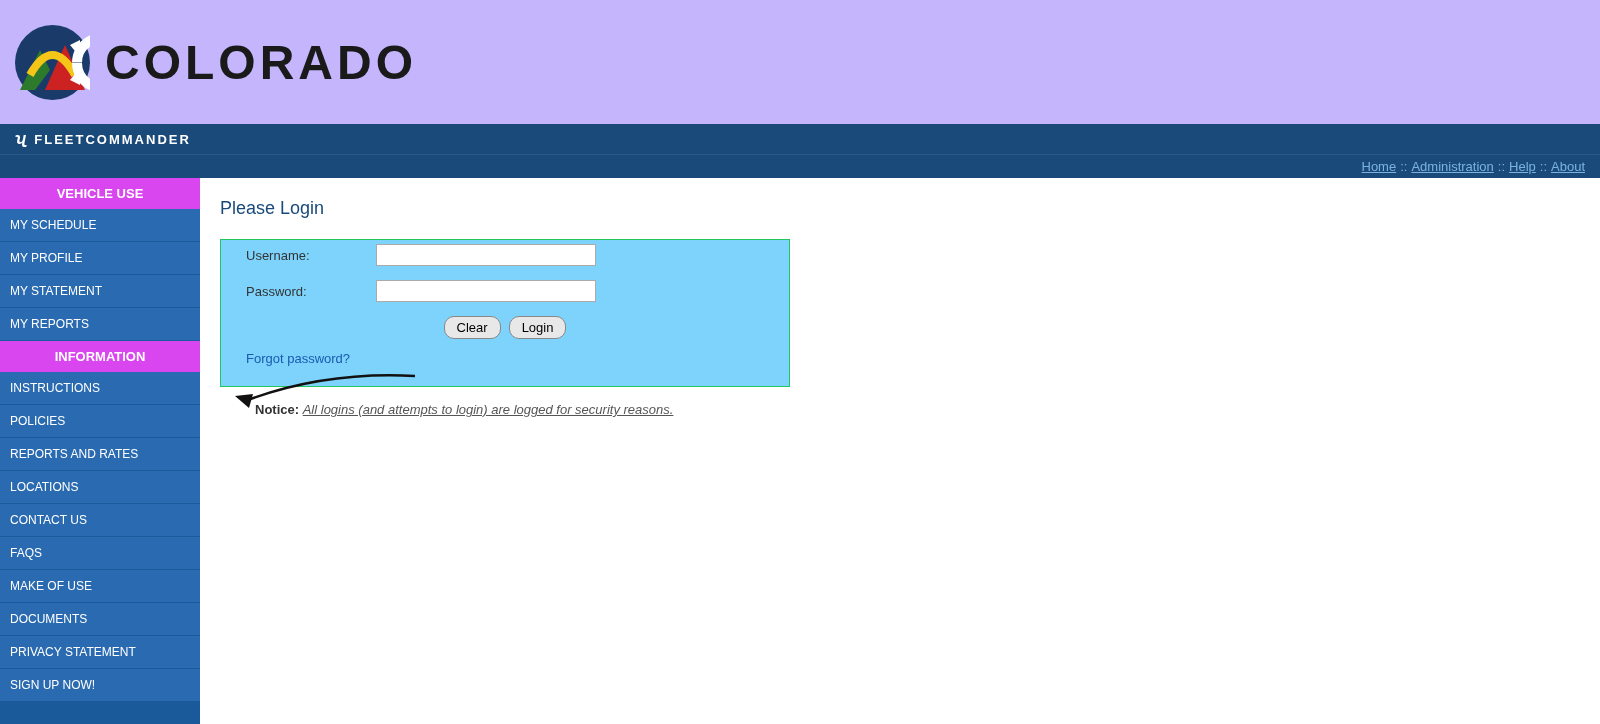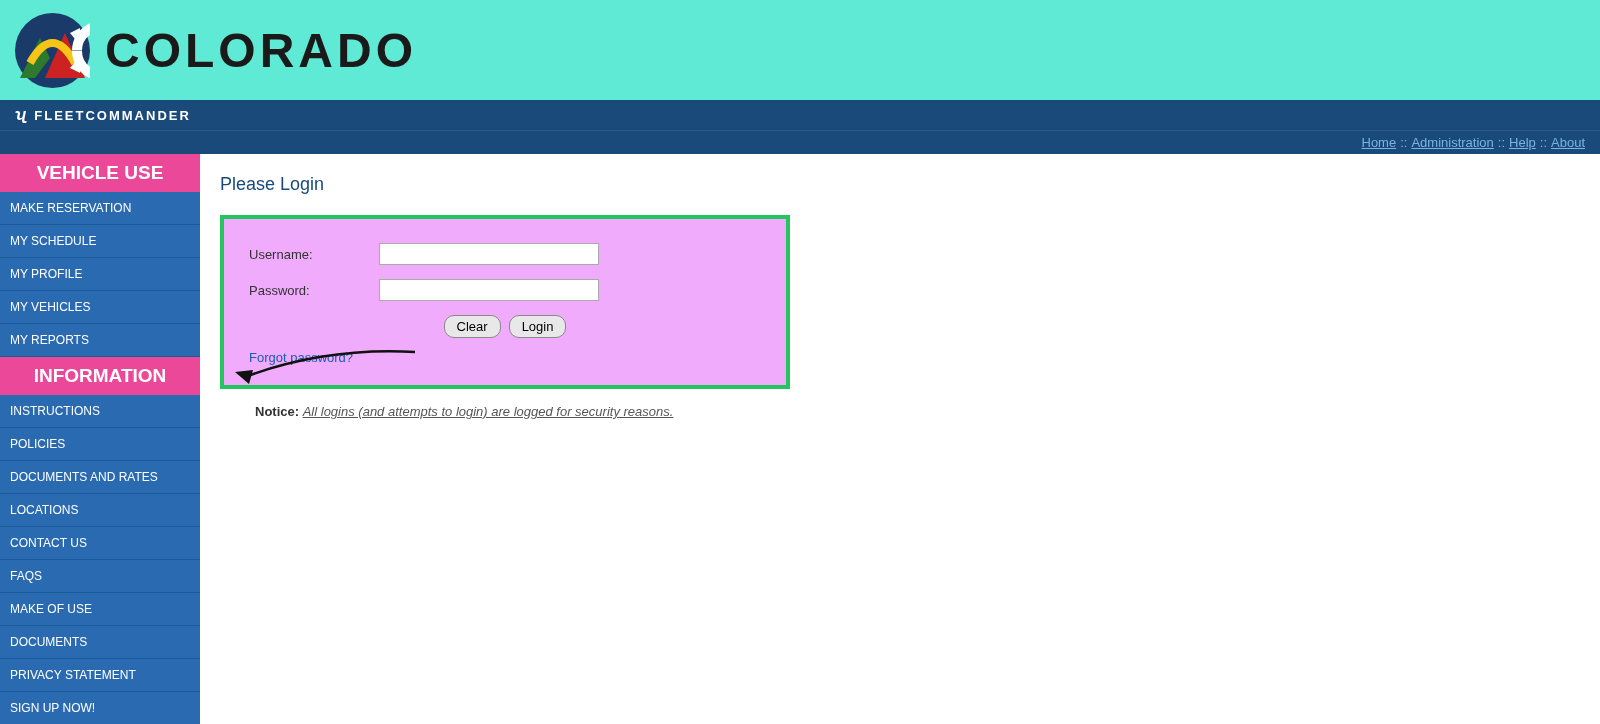--- a/index.html
+++ b/index.html
@@ -1,24 +1,24 @@
 <!DOCTYPE html>
 <html><head>
   <meta charset="utf-8">
   <style>
     * { margin: 0; padding: 0; box-sizing: border-box; }
     body { font-family: Arial, sans-serif; font-size: 13px; background: #fff; }
 
     
     #header-logo {
-      background: #5eead4;
+      background: #c4b5fd;
       padding: 10px 15px;
       display: flex;
       align-items: center;
-      height: 100px;
+      height: 124px;
     }
     .logo-icon {
       width: 75px;
       height: 75px;
       margin-right: 15px;
       flex-shrink: 0;
     }
     .logo-text {
       font-size: 48px;
       font-weight: bold;
@@ -74,23 +74,23 @@
       min-height: calc(100vh - 140px);
     }
 
     
     #sidebar {
       width: 200px;
       background: #1a5a9a;
       flex-shrink: 0;
     }
     .sidebar-section-header {
-      background: #ec4899;
+      background: #d946ef;
       color: #fff;
-      font-size: 19px;
+      font-size: 13px;
       font-weight: bold;
       padding: 8px 10px;
       text-align: center;
     }
     .sidebar-item {
       background: #2a6ab0;
       color: #fff;
       font-size: 12px;
       padding: 9px 10px;
       border-bottom: 1px solid #1a5a9a;
@@ -118,24 +118,24 @@
     .arrow-annotation {
       position: absolute;
       top: 188px;
       left: 5px;
       z-index: 10;
       pointer-events: none;
     }
 
     
     .login-box {
-      border: 4px solid #22c55e;
-      padding: 24px 25px 20px 25px;
+      border: 1px solid #22c55e;
+      padding: 4px 25px 20px 25px;
       max-width: 570px;
-      background: #f0abfc;
+      background: #7dd3fc;
     }
 
     .form-row {
       display: flex;
       align-items: center;
       margin-bottom: 14px;
     }
     .form-label {
       width: 130px;
       font-size: 13px;
@@ -224,30 +224,29 @@
   <span class="nav-separator">::</span>
   <a class="nav-link">Help</a>
   <span class="nav-separator">::</span>
   <a class="nav-link">About</a>
 </div>
 
 <div id="main-layout">
 
   <div id="sidebar">
     <div class="sidebar-section-header">VEHICLE USE</div>
-    <a class="sidebar-item">MAKE RESERVATION</a>
     <a class="sidebar-item">MY SCHEDULE</a>
     <a class="sidebar-item">MY PROFILE</a>
-    <a class="sidebar-item">MY VEHICLES</a>
+    <a class="sidebar-item">MY STATEMENT</a>
     <a class="sidebar-item">MY REPORTS</a>
 
     <div class="sidebar-section-header">INFORMATION</div>
     <a class="sidebar-item">INSTRUCTIONS</a>
     <a class="sidebar-item">POLICIES</a>
-    <a class="sidebar-item">DOCUMENTS AND RATES</a>
+    <a class="sidebar-item">REPORTS AND RATES</a>
     <a class="sidebar-item">LOCATIONS</a>
     <a class="sidebar-item">CONTACT US</a>
     <a class="sidebar-item">FAQS</a>
     <a class="sidebar-item">MAKE OF USE</a>
     <a class="sidebar-item">DOCUMENTS</a>
     <a class="sidebar-item">PRIVACY STATEMENT</a>
     <a class="sidebar-item">SIGN UP NOW!</a>
   </div>
 
   <div id="content">

